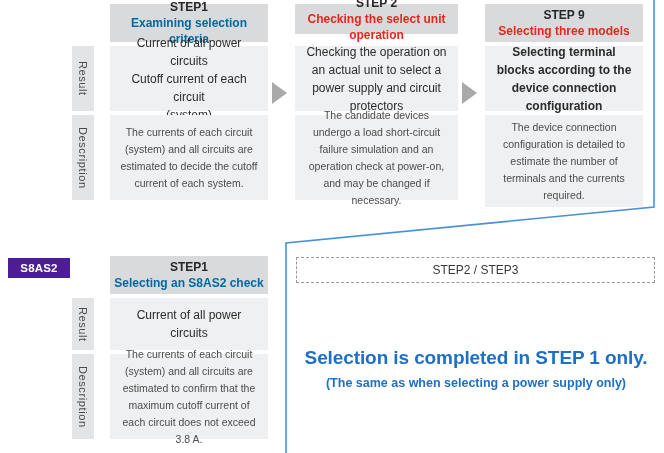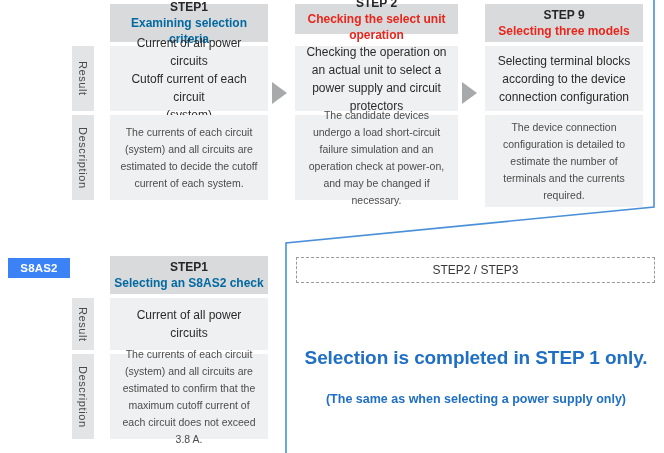--- a/index.html
+++ b/index.html
@@ -34,21 +34,21 @@
     letter-spacing: 0.2px;
   }
   .badge-prev {
     left: 8px; top: 6px;
     width: 62px; height: 20px;
     background: #7d7d7d;
   }
   .badge-new {
     left: 8px; top: 258px;
     width: 62px; height: 20px;
-    background: #3b82f6;
+    background: #4c1d95;
   }
 
   
   .rowlabel {
     position: absolute;
     background: #e2e4e6;
     color: #4a4a4a;
     font-size: 11px;
     display: flex;
     align-items: center;
@@ -150,21 +150,21 @@
   .conclusion .line1 {
     font-size: 19px;
     font-weight: bold;
     line-height: 1.35;
     letter-spacing: -0.1px;
   }
   .conclusion .line2 {
     font-size: 12.5px;
     font-weight: bold;
     line-height: 1.6;
-    margin-top: 18px;
+    margin-top: 2px;
   }
 </style>
 </head>
 <body>
 
 <div class="stage">
 
   <svg class="connector" viewBox="0 0 664 453" width="664" height="453">
     <polyline points="654,0 654,207 286,243 286,453" fill="none" stroke="#4a90d9" stroke-width="1.6"></polyline>
   </svg>
@@ -202,21 +202,21 @@
   <div class="cell descr" style="left:295px; top:115px; width:163px; height:85px;align-items:center;">
     <div>The candidate devices undergo a load short-circuit failure simulation and an operation check at power-on, and may be changed if necessary.</div>
   </div>
 
   <div class="arrow" style="left:462px; top:82px;"></div>
 
   <div class="step-head" style="left:485px; top:4px; width:158px; height:38px;">
     <div class="step-no">STEP 9</div>
     <div class="step-title accent">Selecting three models</div>
   </div>
-  <div class="cell result" style="left:485px; top:46px; width:158px; height:65px;">
+  <div class="cell result" style="left:485px; top:46px; width:158px; height:65px;font-weight:bold;">
     <div>Selecting terminal blocks according to the device connection configuration</div>
   </div>
   <div class="cell descr" style="left:485px; top:115px; width:158px; height:92px;">
     <div>The device connection configuration is detailed to estimate the number of terminals and the currents required.</div>
   </div>
 
   <div class="badge badge-new">
     <span>S8AS2</span>
   </div>
 

